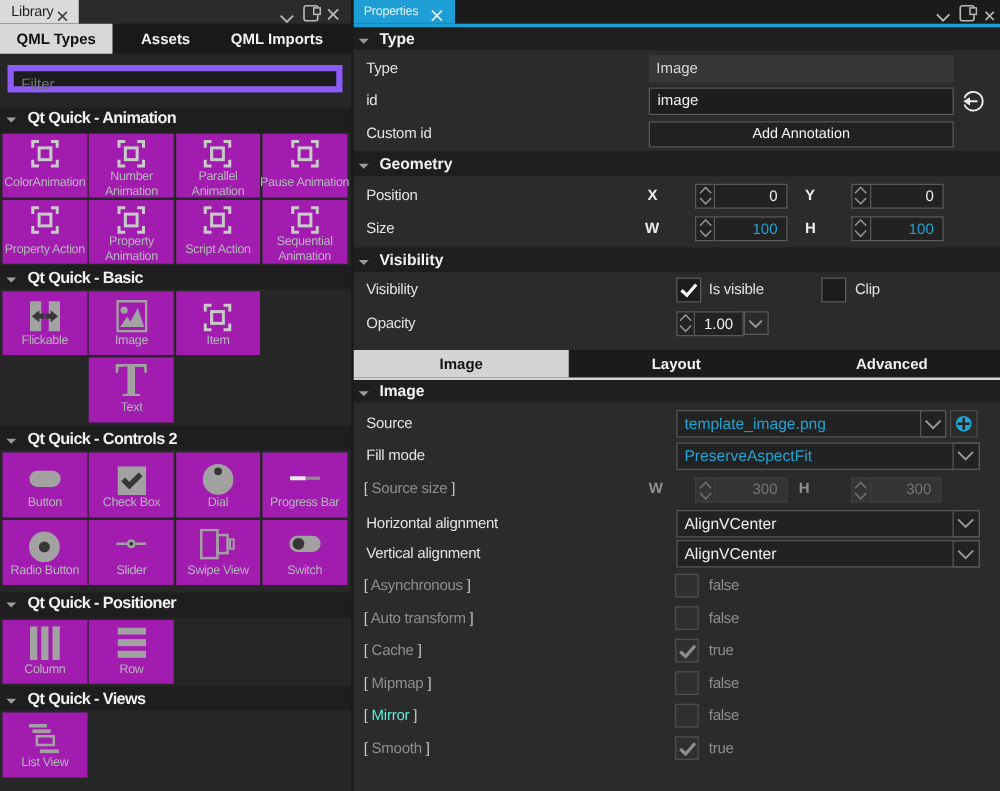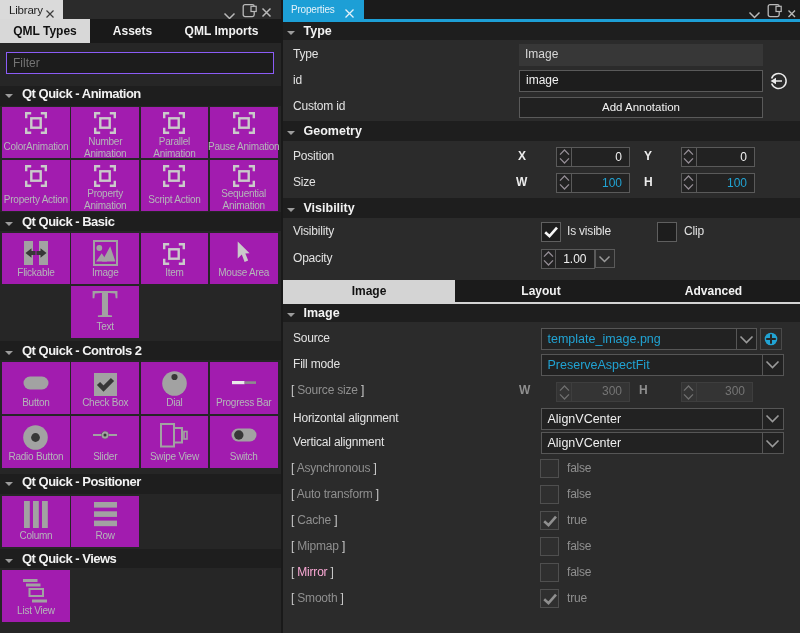--- a/index.html
+++ b/index.html
@@ -24,21 +24,21 @@
         <rect x="1.2" y="3.6" width="11" height="12" rx="1.8" fill="none" stroke="#b9b9b9" stroke-width="1.3"></rect>
         <rect x="9" y="5.3" width="5.2" height="5.2" fill="#2b2b2b" stroke="#b9b9b9" stroke-width="1.2"></rect>
       </svg></div>
 <div style="position:absolute;left:261px;top:4px"><svg width="11" height="11" viewBox="0 0 11 11">
         <path d="M1.5 1.5 L9.5 9.5 M9.5 1.5 L1.5 9.5" stroke="#b9b9b9" stroke-width="1.5" fill="none"></path>
       </svg></div>
 <div style="position:absolute;left:0;top:19px;width:281px;height:24px;background:#191919"></div>
 <div style="position:absolute;left:0;top:19px;width:90px;height:24px;background:#d8d8d8;color:#111;font-weight:bold;font-size:12px;display:flex;align-items:center;justify-content:center">QML Types</div>
 <div style="position:absolute;left:90px;top:19px;width:85px;height:24px;color:#f2f2f2;font-weight:bold;font-size:12px;display:flex;align-items:center;justify-content:center">Assets</div>
 <div style="position:absolute;left:175px;top:19px;width:93px;height:24px;color:#f2f2f2;font-weight:bold;font-size:12px;display:flex;align-items:center;justify-content:center">QML Imports</div>
-<div style="position:absolute;left:6px;top:52px;width:268px;height:22px;background:#1c1c1c;border:1px solid #8b5cf6;box-sizing:border-box;color:#747474;font-size:12px;line-height:20px;padding-left:6px">Filter</div>
+<div style="position:absolute;left:6px;top:52px;width:268px;height:22px;background:#1c1c1c;border:5px solid #8b5cf6;box-sizing:border-box;color:#747474;font-size:12px;line-height:20px;padding-left:6px">Filter</div>
 <div style="position:absolute;left:0;top:86px;width:281px;height:19.5px;background:#1e1e1e;display:flex;align-items:flex-start;color:#f2f2f2;font-weight:bold;font-size:13px;letter-spacing:-0.5px">
       <span style="margin-left:5px"><span style="display:inline-block;width:0;height:0;border-left:4px solid transparent;border-right:4px solid transparent;border-top:4.5px solid #9c9c9c"></span></span>
       <span style="margin-left:9px">Qt Quick - Animation</span>
     </div>
 <div class="tile" style="left:2px;top:107px;width:67.8px;height:51px">
 <div class="ticon" style="top:4px;height:24px;align-items:center">
         <svg width="24" height="24" viewBox="0 0 24 24">
           <path d="M2.2 7.2 V2.2 H7.2" stroke="#cacaca" stroke-width="2.4" fill="none"></path>
           <path d="M16.8 2.2 H21.8 V7.2" stroke="#cacaca" stroke-width="2.4" fill="none"></path>
           <path d="M21.8 16.8 V21.8 H16.8" stroke="#cacaca" stroke-width="2.4" fill="none"></path>
@@ -162,28 +162,20 @@
 <div class="ticon" style="top:9px;height:24px;align-items:center">
         <svg width="24" height="24" viewBox="0 0 24 24">
           <path d="M2.2 7.2 V2.2 H7.2" stroke="#cacaca" stroke-width="2.4" fill="none"></path>
           <path d="M16.8 2.2 H21.8 V7.2" stroke="#cacaca" stroke-width="2.4" fill="none"></path>
           <path d="M21.8 16.8 V21.8 H16.8" stroke="#cacaca" stroke-width="2.4" fill="none"></path>
           <path d="M7.2 21.8 H2.2 V16.8" stroke="#cacaca" stroke-width="2.4" fill="none"></path>
           <rect x="7.3" y="7.3" width="9.4" height="9.4" stroke="#cacaca" stroke-width="2.4" fill="none"></rect>
         </svg>
       </div>
 <div class="tlbl" style="top:34.5px">Item</div>
-</div>
-<div class="tile" style="left:209.8px;top:232.5px;width:67.8px;height:51.5px">
-<div class="ticon" style="top:8px;height:24px;align-items:center">
-        <svg width="14" height="24" viewBox="0 0 14 24">
-          <path d="M0.7 0.5 L0.7 17.5 L4.8 13.6 L7.6 21 L11.2 19.4 L8.3 12.4 L12.6 12.2 Z" fill="#cacaca"></path>
-        </svg>
-      </div>
-<div class="tlbl" style="top:34.5px">Mouse Area</div>
 </div>
 <div class="tile" style="left:71.3px;top:286px;width:67.8px;height:51.5px">
 <div class="ticon" style="top:5px;height:24px;align-items:center">
         <svg width="30" height="30" viewBox="0 0 30 30">
           <text x="15" y="29" text-anchor="middle" font-family="Liberation Serif" font-size="39" font-weight="bold" fill="#a2a2a2">T</text>
         </svg>
       </div>
 <div class="tlbl" style="top:34.5px">Text</div>
 </div>
 <div style="position:absolute;left:0;top:341px;width:281px;height:19px;background:#1e1e1e;display:flex;align-items:center;color:#f2f2f2;font-weight:bold;font-size:13px;letter-spacing:-0.5px">
@@ -472,21 +464,21 @@
 <div class="plbl" style="left:291px;top:512.5px"><span style="color:#c9c9c9">[</span> <span style="color:#8f8f8f">Cache</span> <span style="color:#c9c9c9">]</span></div>
 <div style="position:absolute;left:539.5px;top:510.75px;width:19.5px;height:19.5px;border:1px solid #4f4f4f;box-sizing:border-box;background:#2f2f2f">
       <div style="margin:2px 0 0 1px"><svg width="16" height="14" viewBox="0 0 16 14">
           <path d="M2.2 7.2 L6.5 11.2 L14 2.6" stroke="#8f8f8f" stroke-width="2.6" fill="none"></path>
         </svg></div>
     </div>
 <div class="dlbl" style="left:567px;top:512.5px">true</div>
 <div class="plbl" style="left:291px;top:538.5px"><span style="color:#c9c9c9">[</span> <span style="color:#8f8f8f">Mipmap</span> <span style="color:#c9c9c9">]</span></div>
 <div style="position:absolute;left:539.5px;top:536.75px;width:19.5px;height:19.5px;border:1px solid #4f4f4f;box-sizing:border-box;background:#2f2f2f"></div>
 <div class="dlbl" style="left:567px;top:538.5px">false</div>
-<div class="plbl" style="left:291px;top:564.5px"><span style="color:#c9c9c9">[</span> <span style="color:#f9a8d4">Mirror</span> <span style="color:#c9c9c9">]</span></div>
+<div class="plbl" style="left:291px;top:564.5px"><span style="color:#c9c9c9">[</span> <span style="color:#5eead4">Mirror</span> <span style="color:#c9c9c9">]</span></div>
 <div style="position:absolute;left:539.5px;top:562.75px;width:19.5px;height:19.5px;border:1px solid #4f4f4f;box-sizing:border-box;background:#2f2f2f"></div>
 <div class="dlbl" style="left:567px;top:564.5px">false</div>
 <div class="plbl" style="left:291px;top:590.5px"><span style="color:#c9c9c9">[</span> <span style="color:#8f8f8f">Smooth</span> <span style="color:#c9c9c9">]</span></div>
 <div style="position:absolute;left:539.5px;top:588.75px;width:19.5px;height:19.5px;border:1px solid #4f4f4f;box-sizing:border-box;background:#2f2f2f">
       <div style="margin:2px 0 0 1px"><svg width="16" height="14" viewBox="0 0 16 14">
           <path d="M2.2 7.2 L6.5 11.2 L14 2.6" stroke="#8f8f8f" stroke-width="2.6" fill="none"></path>
         </svg></div>
     </div>
 <div class="dlbl" style="left:567px;top:590.5px">true</div>
 </div>

